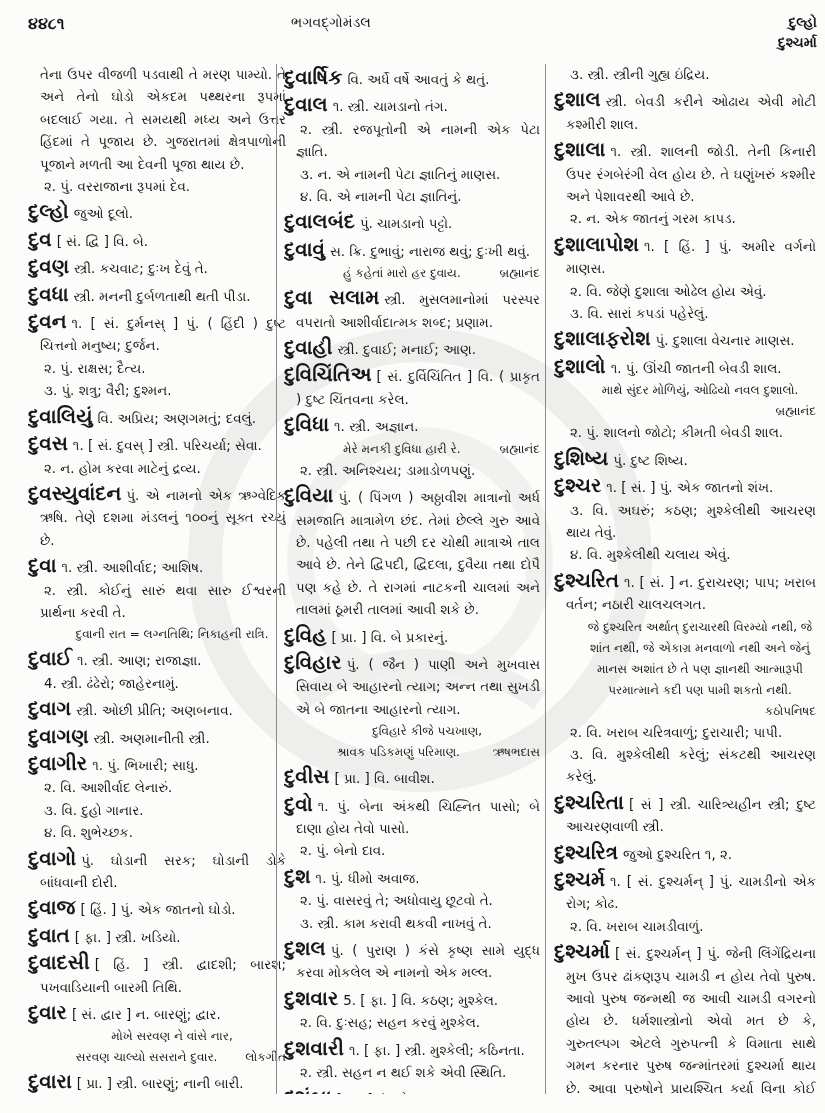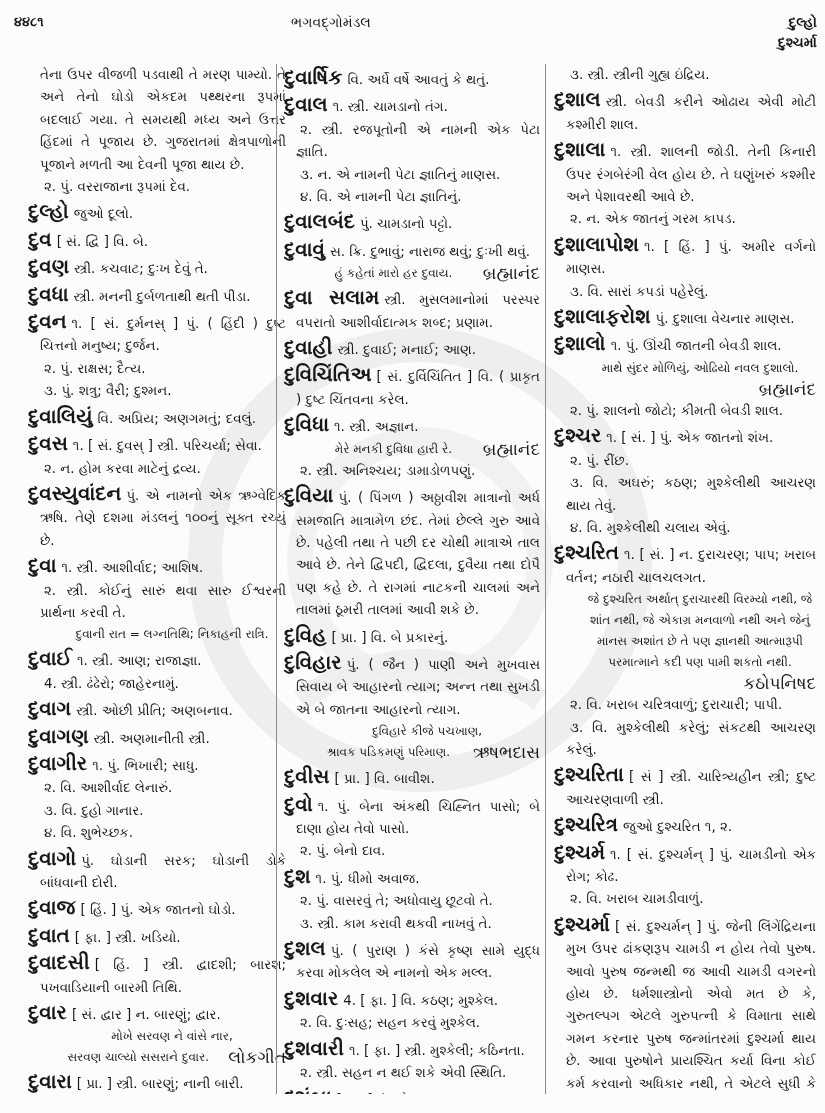--- a/index.html
+++ b/index.html
@@ -2,40 +2,40 @@
 <html><head>
   <meta charset="utf-8">
   <style>
     html, body { margin: 0; padding: 0; }
     body {
       width: 825px; height: 1113px; position: relative; overflow: hidden;
       background: #fcfcfa; color: #161616;
       font-family: "DejaVu Sans", "Liberation Sans", sans-serif;
     }
     .watermark { position: absolute; left: 0; top: 0; width: 825px; height: 1113px; pointer-events: none; }
-    .hdr-num { position: absolute; left: 14px; top: 14px; font-size: 13px; font-weight: bold; }
+    .hdr-num { position: absolute; left: 28px; top: 14px; font-size: 16px; font-weight: bold; }
     .hdr-title { position: absolute; left: 0; width: 662px; top: 14px; text-align: center; font-size: 14px; }
     .hdr-guide { position: absolute; right: 8px; top: 12px; text-align: right; font-size: 14px; font-weight: bold; line-height: 20px; }
     .hdr-guide span { display: block; }
     .cols { position: absolute; left: 8px; top: 64px; width: 810px; height: 1036px; }
     .col { position: absolute; top: 0; height: 1030px; overflow: hidden; font-size: 13.4px; line-height: 22.4px; }
     #col0 { left: 20px; width: 258px; }
     #col1 { left: 276px; width: 256px; }
     #col2 { left: 546px; width: 262px; }
     .rule { position: absolute; top: 0; width: 1px; height: 1030px; background: #8a8a8a; }
     .rule.r1 { left: 268px; }
     .rule.r2 { left: 537px; }
     .blk { text-align: justify; }
     .entry { padding-left: 12px; text-indent: -12px; margin-top: 2px; }
     .entry .head { font-weight: bold; font-size: 20px; margin-right: 5px; }
     .cont { padding-left: 12px; }
     .sense { padding-left: 12px; text-indent: 4px; }
     .quote { padding-left: 30px; font-size: 12px; line-height: 21px; text-align: center; overflow: hidden; }
     .quote .qt { white-space: pre-line; }
-    .quote .src { float: right; font-size: 17px; margin-left: 10px; }
+    .quote .src { float: right; font-size: 12px; margin-left: 10px; }
   </style>
 </head>
 <body>
 
 <svg class="watermark" viewBox="0 0 825 1113" xmlns="http://www.w3.org/2000/svg">
   <circle cx="420" cy="560" r="215" fill="none" stroke="#eeeeec" stroke-width="34"></circle>
   <circle cx="420" cy="560" r="120" fill="none" stroke="#f1f1ef" stroke-width="26"></circle>
   <path d="M300 700 Q420 620 540 700" fill="none" stroke="#efefed" stroke-width="22"></path>
 </svg>
 
@@ -104,41 +104,42 @@
       <div class="blk entry"><span class="head">દુવિહાર</span><span class="def">પું. ( જૈન ) પાણી અને મુખવાસ સિવાય બે આહારનો ત્યાગ; અન્ન તથા સુખડી એ બે જાતના આહારનો ત્યાગ.</span></div>
       <div class="blk quote"><span class="qt">દુવિહારે કીજે પચખાણ,
 શ્રાવક પડિકમણું પરિમાણ.</span><span class="src">ઋષભદાસ</span></div>
       <div class="blk entry"><span class="head">દુવીસ</span><span class="def">[ પ્રા. ] વિ. બાવીશ.</span></div>
       <div class="blk entry"><span class="head">દુવો</span><span class="def">૧. પું. બેના અંકથી ચિહ્નિત પાસો; બે દાણા હોય તેવો પાસો.</span></div>
       <div class="blk sense">૨. પું. બેનો દાવ.</div>
       <div class="blk entry"><span class="head">દુશ</span><span class="def">૧. પું. ધીમો અવાજ.</span></div>
       <div class="blk sense">૨. પું. વાસરવું તે; અધોવાયુ છૂટવો તે.</div>
       <div class="blk sense">૩. સ્ત્રી. કામ કરાવી થકવી નાખવું તે.</div>
       <div class="blk entry"><span class="head">દુશલ</span><span class="def">પું. ( પુરાણ ) કંસે કૃષ્ણ સામે યુદ્ધ કરવા મોકલેલ એ નામનો એક મલ્લ.</span></div>
-      <div class="blk entry"><span class="head">દુશવાર</span><span class="def">4. [ ફા. ] વિ. કઠણ; મુશ્કેલ.</span></div>
+      <div class="blk entry"><span class="head">દુશવાર</span><span class="def">5. [ ફા. ] વિ. કઠણ; મુશ્કેલ.</span></div>
       <div class="blk sense">૨. વિ. દુઃસહ; સહન કરવું મુશ્કેલ.</div>
       <div class="blk entry"><span class="head">દુશવારી</span><span class="def">૧. [ ફા. ] સ્ત્રી. મુશ્કેલી; કઠિનતા.</span></div>
       <div class="blk sense">૨. સ્ત્રી. સહન ન થઈ શકે એવી સ્થિતિ.</div>
       <div class="blk entry"><span class="head">દુશંબા</span><span class="def">[ ફા. ] પું. સોમવાર.</span></div>
       <div class="blk entry"><span class="head">દુશાખા</span><span class="def">૧. સ્ત્રી. ઝાડની જાડી ડાળી.</span></div>
     </div>
   <div class="rule r2"></div>
   <div class="col" id="col2">
       <div class="blk sense">૩. સ્ત્રી. સ્ત્રીની ગુહ્ય ઇંદ્રિય.</div>
       <div class="blk entry"><span class="head">દુશાલ</span><span class="def">સ્ત્રી. બેવડી કરીને ઓઢાય એવી મોટી કશ્મીરી શાલ.</span></div>
       <div class="blk entry"><span class="head">દુશાલા</span><span class="def">૧. સ્ત્રી. શાલની જોડી. તેની કિનારી ઉપર રંગબેરંગી વેલ હોય છે. તે ઘણુંખરું કશ્મીર અને પેશાવરથી આવે છે.</span></div>
       <div class="blk sense">૨. ન. એક જાતનું ગરમ કાપડ.</div>
       <div class="blk entry"><span class="head">દુશાલાપોશ</span><span class="def">૧. [ હિં. ] પું. અમીર વર્ગનો માણસ.</span></div>
+      <div class="blk sense">૨. વિ. જેણે દુશાલા ઓઢેલ હોય એવું.</div>
       <div class="blk sense">૩. વિ. સારાં કપડાં પહેરેલું.</div>
       <div class="blk entry"><span class="head">દુશાલાફરોશ</span><span class="def">પું. દુશાલા વેચનાર માણસ.</span></div>
       <div class="blk entry"><span class="head">દુશાલો</span><span class="def">૧. પું. ઊંચી જાતની બેવડી શાલ.</span></div>
       <div class="blk quote"><span class="qt">માથે સુંદર મોળિયું, ઓઢિયો નવલ દુશાલો.</span><span class="src">બ્રહ્માનંદ</span></div>
       <div class="blk sense">૨. પું. શાલનો જોટો; કીમતી બેવડી શાલ.</div>
+      <div class="blk entry"><span class="head">દુશિષ્ય</span><span class="def">પું. દુષ્ટ શિષ્ય.</span></div>
       <div class="blk entry"><span class="head">દુશ્ચર</span><span class="def">૧. [ સં. ] પું. એક જાતનો શંખ.</span></div>
-      <div class="blk sense">૨. પું. રીંછ.</div>
       <div class="blk sense">૩. વિ. અઘરું; કઠણ; મુશ્કેલીથી આચરણ થાય તેવું.</div>
       <div class="blk sense">૪. વિ. મુશ્કેલીથી ચલાય એવું.</div>
       <div class="blk entry"><span class="head">દુશ્ચરિત</span><span class="def">૧. [ સં. ] ન. દુરાચરણ; પાપ; ખરાબ વર્તન; નઠારી ચાલચલગત.</span></div>
       <div class="blk quote"><span class="qt">જે દુશ્ચરિત અર્થાત્ દુરાચારથી વિરમ્યો નથી, જે શાંત નથી, જે એકાગ્ર મનવાળો નથી અને જેનું માનસ અશાંત છે તે પણ જ્ઞાનથી આત્મારૂપી પરમાત્માને કદી પણ પામી શકતો નથી.</span><span class="src">કઠોપનિષદ</span></div>
       <div class="blk sense">૨. વિ. ખરાબ ચરિત્રવાળું; દુરાચારી; પાપી.</div>
       <div class="blk sense">૩. વિ. મુશ્કેલીથી કરેલું; સંકટથી આચરણ કરેલું.</div>
       <div class="blk entry"><span class="head">દુશ્ચરિતા</span><span class="def">[ સં ] સ્ત્રી. ચારિત્ર્યહીન સ્ત્રી; દુષ્ટ આચરણવાળી સ્ત્રી.</span></div>
       <div class="blk entry"><span class="head">દુશ્ચરિત્ર</span><span class="def">જુઓ દુશ્ચરિત ૧, ૨.</span></div>
       <div class="blk entry"><span class="head">દુશ્ચર્મ</span><span class="def">૧. [ સં. દુશ્ચર્મન્ ] પું. ચામડીનો એક રોગ; કોઢ.</span></div>
       <div class="blk sense">૨. વિ. ખરાબ ચામડીવાળું.</div>

